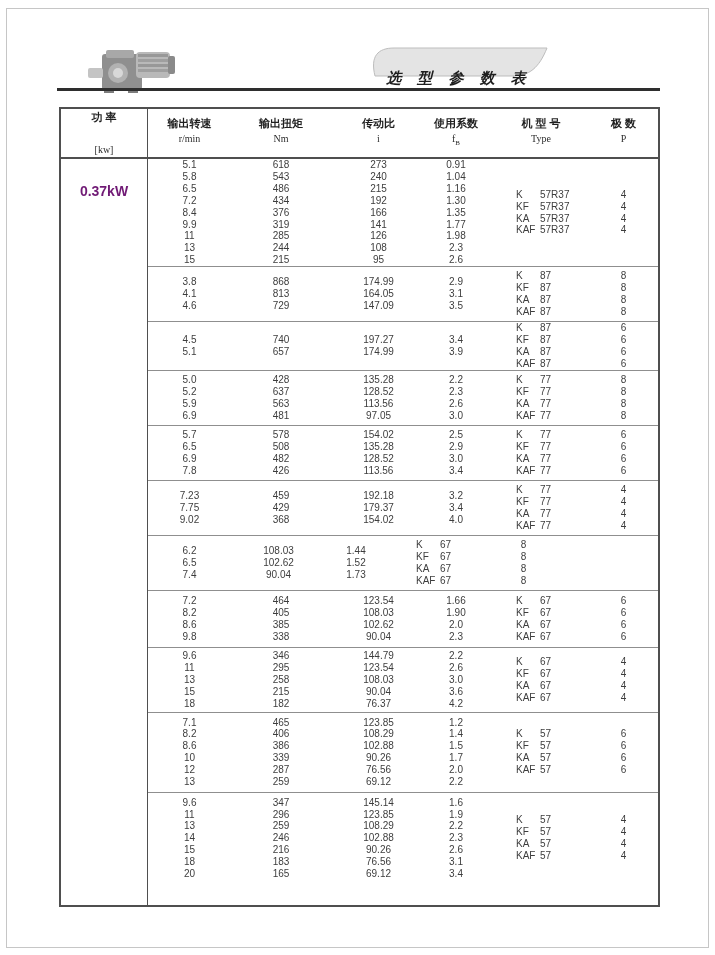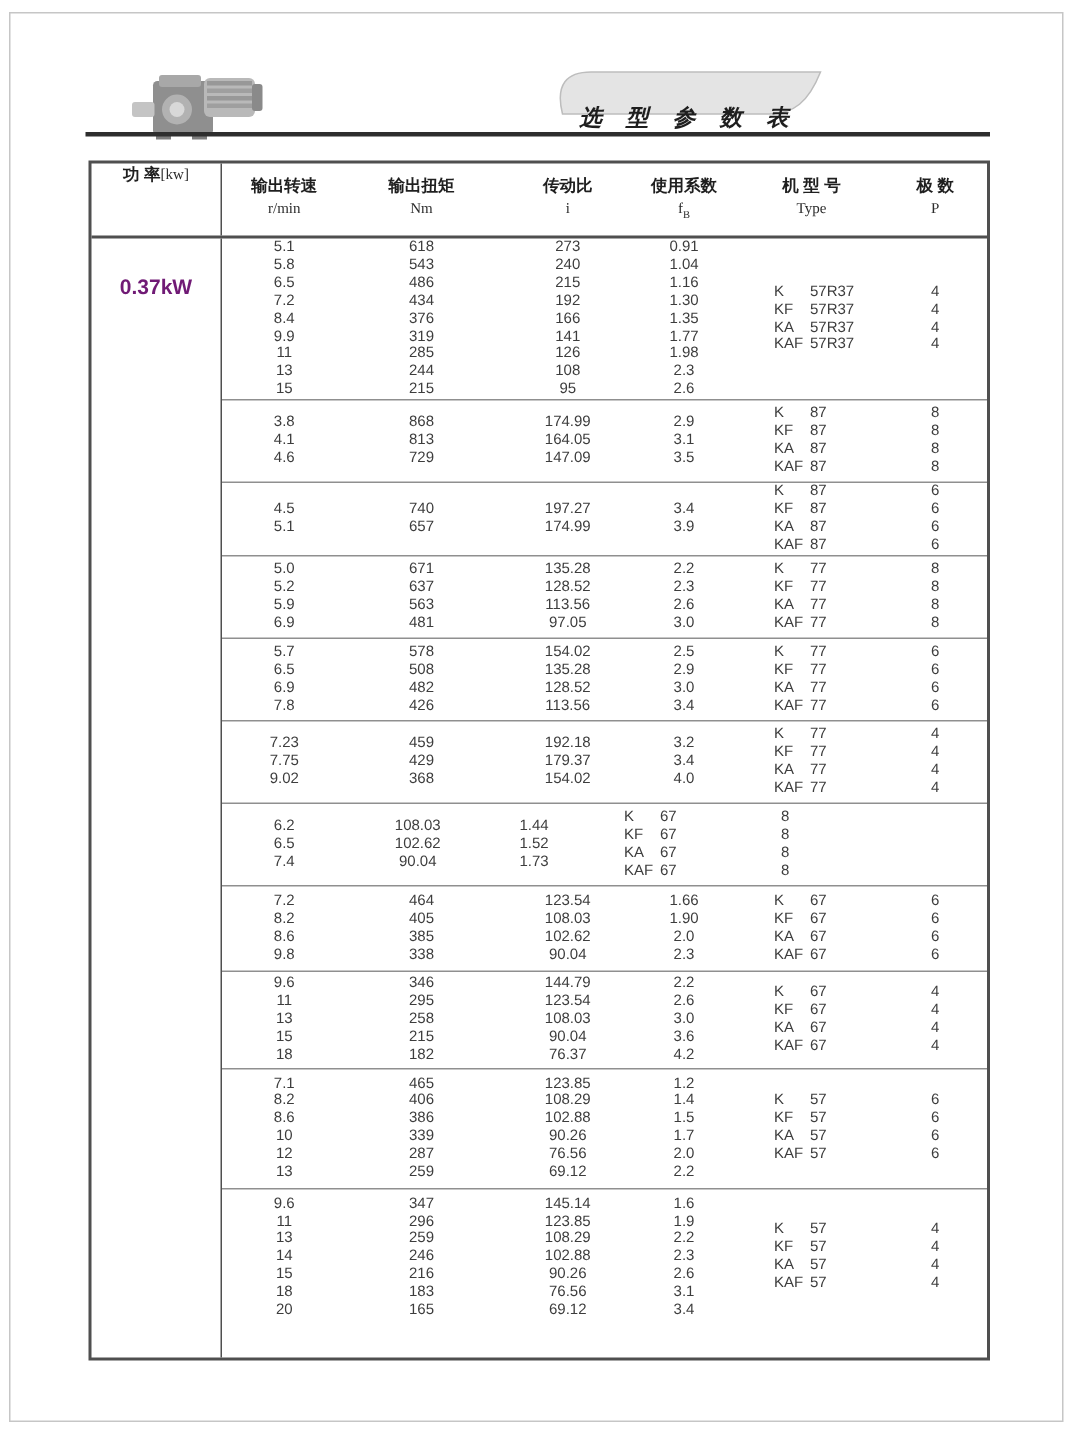--- a/index.html
+++ b/index.html
@@ -22,21 +22,21 @@
   .top-rule{position:absolute;left:57px;top:88px;width:603px;height:3px;background:#2e2e2e;}
 
   
   .sel-table{
     position:absolute;left:59px;top:107px;width:601px;
     border:2px solid #4f4f4f;box-sizing:border-box;background:#fff;
   }
   .thead{display:flex;height:50px;border-bottom:2px solid #4f4f4f;box-sizing:border-box;align-items:center;}
   .tbody{display:flex;}
   .power-col{width:87px;border-right:1px solid #4f4f4f;box-sizing:border-box;flex:none;align-self:stretch;}
-  .power-head{display:flex;flex-direction:row;justify-content:center;height:100%;text-align:center;}
+  .power-head{display:flex;flex-direction:column;justify-content:space-between;height:100%;text-align:center;}
   .th-label{font-size:11px;font-weight:bold;color:#1f1f1f;line-height:16px;}
   .th-unit{font-size:10px;color:#2c2c2c;line-height:15px;font-family:Liberation Serif, serif;}
   .power-value{font-size:14px;font-weight:bold;color:#701a75;text-align:center;padding-top:24px;}
   .head-cols{display:flex;flex:1;}
   .hc{display:flex;flex-direction:column;text-align:center;}
   sub{font-size:7px;}
 
   
   .c-speed{width:83px;flex:none;}
   .c-torque{width:100px;flex:none;}
@@ -288,21 +288,21 @@
             </div>
           </div>
           <div class="block" style="min-height: 55px;">
             <div class="num-stack c-speed">
               <div class="cellv">5.0</div>
               <div class="cellv">5.2</div>
               <div class="cellv">5.9</div>
               <div class="cellv">6.9</div>
             </div>
             <div class="num-stack c-torque">
-              <div class="cellv">671</div>
+              <div class="cellv">428</div>
               <div class="cellv">637</div>
               <div class="cellv">563</div>
               <div class="cellv">481</div>
             </div>
             <div class="num-stack c-ratio">
               <div class="cellv">135.28</div>
               <div class="cellv">128.52</div>
               <div class="cellv">113.56</div>
               <div class="cellv">97.05</div>
             </div>

